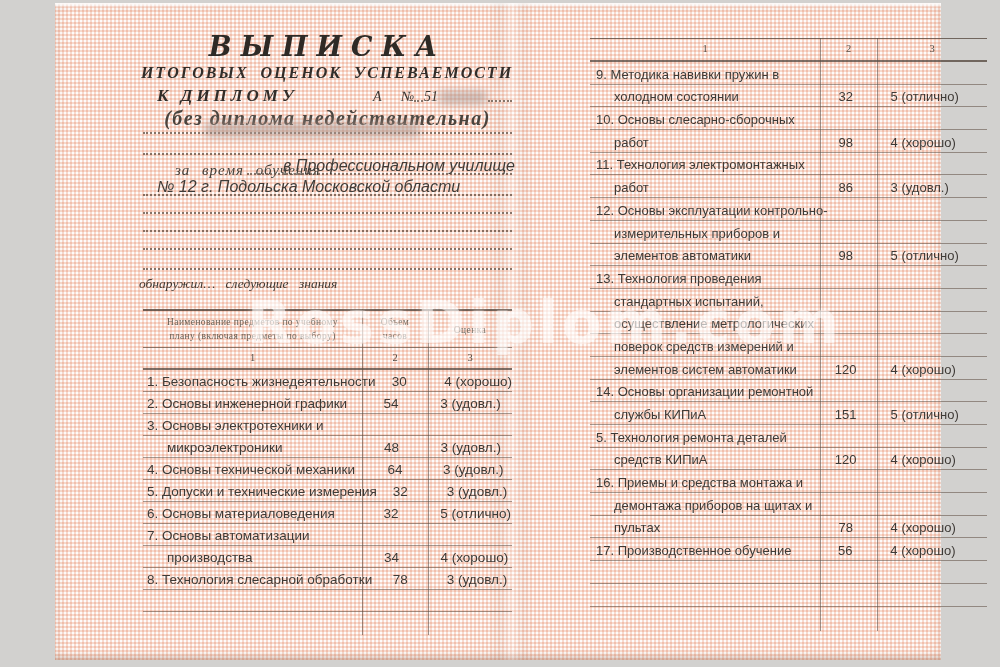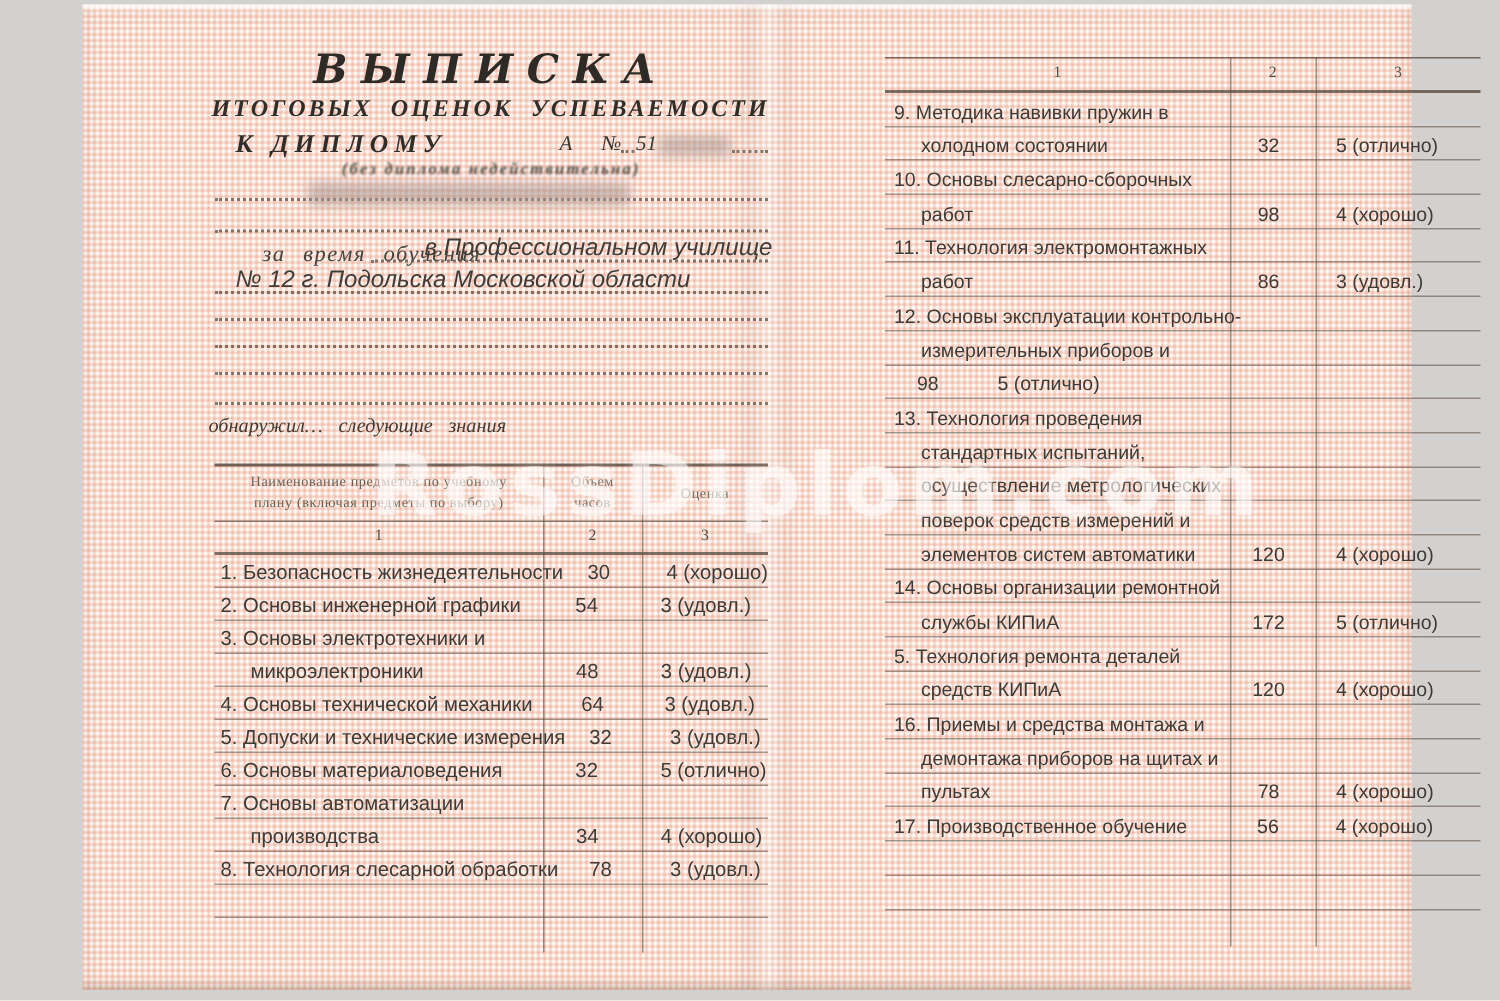--- a/index.html
+++ b/index.html
@@ -28,21 +28,21 @@
   .sans{font-family:"Liberation Sans",sans-serif;color:#403c38;}
 
   .title{left:88px;top:28px;width:369px;text-align:center;font-size:27px;font-weight:bold;
          letter-spacing:9px;font-family:"DejaVu Serif",serif;color:#2e2a26;}
   .subtitle{left:84px;top:61px;width:376px;text-align:center;font-size:16px;font-weight:bold;
          letter-spacing:2px;word-spacing:6px;color:#322d29;}
   .todiploma{left:102px;top:83px;font-size:17px;font-weight:bold;letter-spacing:4px;color:#322d29;}
   .series{left:318px;top:86px;font-size:14px;color:#3a342f;}
   .numsign{left:346px;top:86px;font-size:14px;color:#3a342f;}
   .numval{left:369px;top:86px;font-size:14px;color:#3a342f;}
-  .validity{left:88px;top:104px;width:369px;text-align:center;font-size:11px;font-weight:bold;
+  .validity{left:88px;top:104px;width:369px;text-align:center;font-size:20px;font-weight:bold;
          letter-spacing:1.5px;color:#4a443e;filter:blur(0.6px);}
 
   .dl{position:absolute;border-bottom:2px dotted rgba(104,86,73,0.78);height:0;}
   .minidots{position:absolute;border-bottom:2px dotted rgba(104,86,73,0.78);height:0;}
 
   .redact{position:absolute;background:rgba(172,150,144,0.6);filter:blur(4px);border-radius:3px;}
 
   .study-label{left:84px;top:159px;font-size:15px;letter-spacing:1px;word-spacing:7px;color:#44403a;margin-left:36px;}
   .inst1{left:228px;top:154px;font-size:16px;}
   .inst2{left:102px;top:175px;font-size:16px;}
@@ -243,20 +243,21 @@
               <div class="cell c1">12. Основы эксплуатации контрольно-</div>
               <div class="cell c2"></div>
               <div class="cell c3"></div>
             </div>
             <div class="trow ind">
               <div class="cell c1">измерительных приборов и</div>
               <div class="cell c2"></div>
               <div class="cell c3"></div>
             </div>
             <div class="trow ind">
+              <div class="cell c1">элементов автоматики</div>
               <div class="cell c2">98</div>
               <div class="cell c3">5 (отлично)</div>
             </div>
             <div class="trow">
               <div class="cell c1">13. Технология проведения</div>
               <div class="cell c2"></div>
               <div class="cell c3"></div>
             </div>
             <div class="trow ind">
               <div class="cell c1">стандартных испытаний,</div>
@@ -278,21 +279,21 @@
               <div class="cell c2">120</div>
               <div class="cell c3">4 (хорошо)</div>
             </div>
             <div class="trow">
               <div class="cell c1">14. Основы организации ремонтной</div>
               <div class="cell c2"></div>
               <div class="cell c3"></div>
             </div>
             <div class="trow ind">
               <div class="cell c1">службы КИПиА</div>
-              <div class="cell c2">172</div>
+              <div class="cell c2">151</div>
               <div class="cell c3">5 (отлично)</div>
             </div>
             <div class="trow">
               <div class="cell c1">5. Технология ремонта деталей</div>
               <div class="cell c2"></div>
               <div class="cell c3"></div>
             </div>
             <div class="trow ind">
               <div class="cell c1">средств КИПиА</div>
               <div class="cell c2">120</div>

